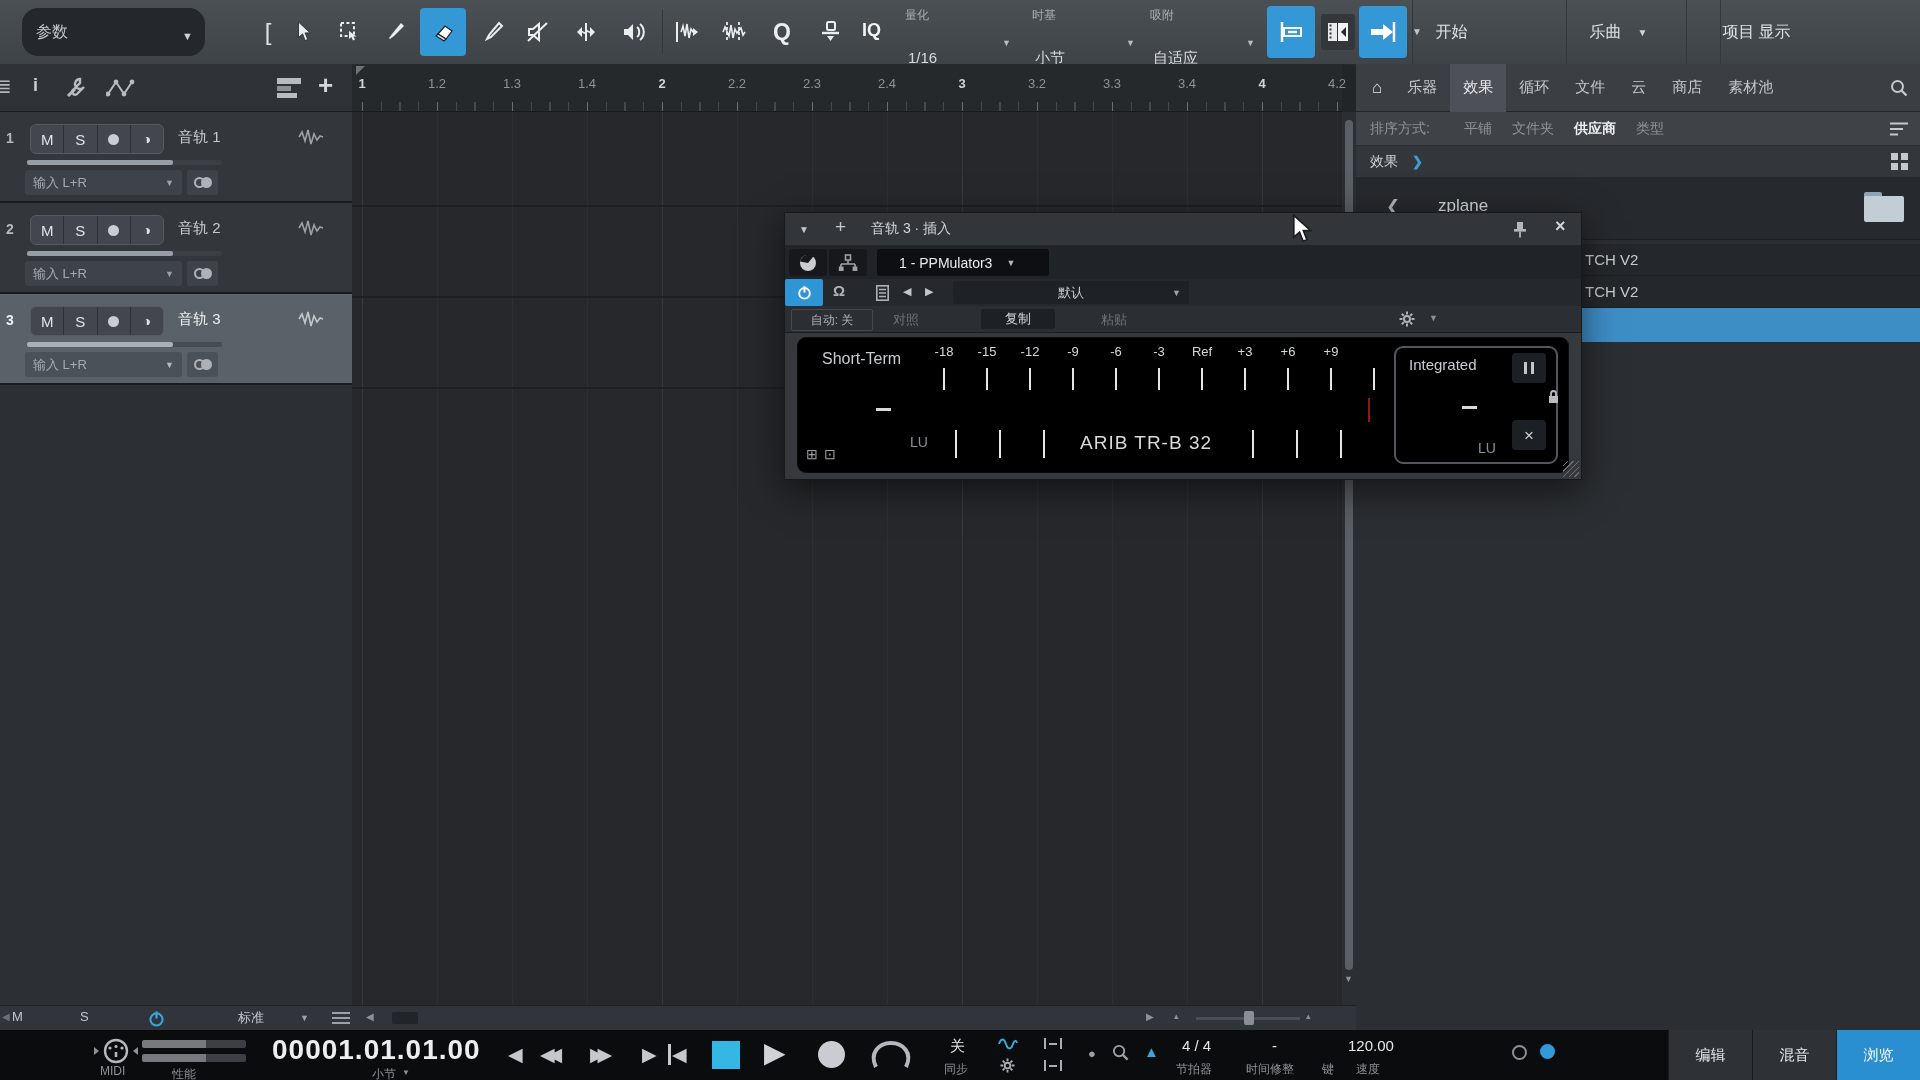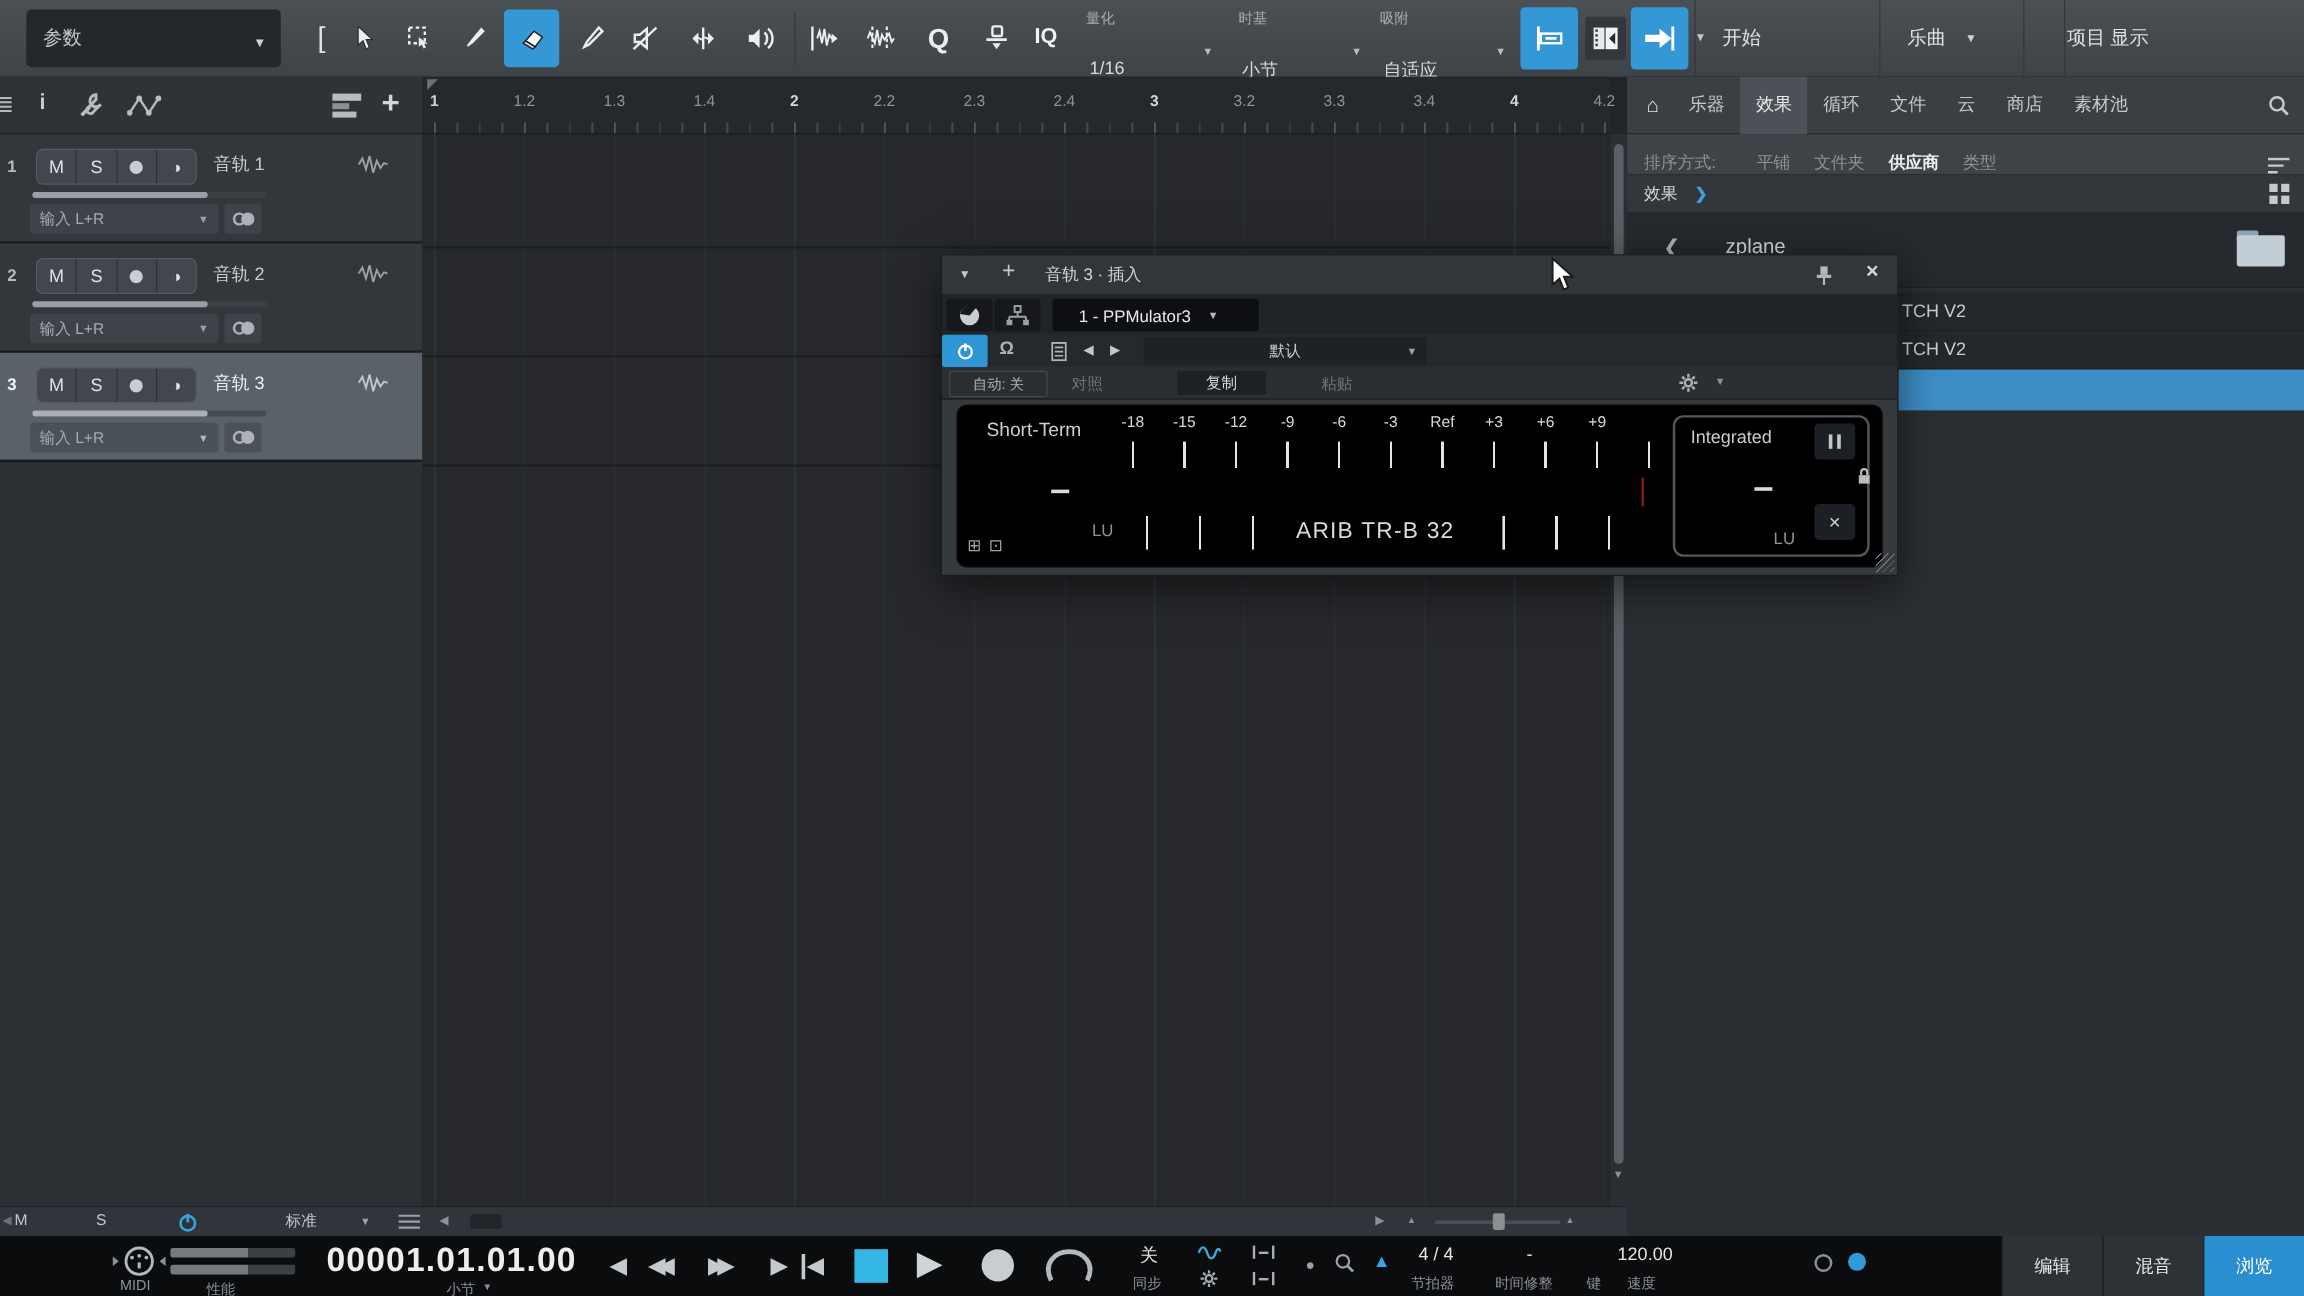--- a/index.html
+++ b/index.html
@@ -3,21 +3,21 @@
 <meta charset="utf-8">
 <style>
   html,body{margin:0;padding:0}
   body{width:1920px;height:1080px;background:#222528;font-family:"Liberation Sans",sans-serif;
        overflow:hidden;position:relative;color:#c9ccd0;-webkit-font-smoothing:antialiased}
   .abs{position:absolute}
   svg{display:block}
 
   
   #toolbar{left:0;top:0;width:1920px;height:64px;background:linear-gradient(#4b5055,#3e4348);border-bottom:1px solid #26292c}
-  .parambox{left:22px;top:8px;width:212px;height:48px;background:#24272b;border-radius:4px;display:flex;align-items:center;padding:0 14px;box-sizing:border-box}
+  .parambox{left:22px;top:8px;width:183px;height:48px;background:#24272b;border-radius:16px;display:flex;align-items:center;padding:0 14px;box-sizing:border-box}
   .parambox .lbl{font-size:16px;color:#c4c8cc}
   .tool{top:8px;width:40px;height:48px;display:flex;align-items:center;justify-content:center;color:#e7e9eb}
   .tool.active{background:#3598d6;border-radius:4px}
   .tb-sep{top:10px;width:1px;height:44px;background:#33373b}
   .ddlabel{font-size:12px;color:#a9adb1;top:7px}
   .ddvalue{font-size:15px;color:#d8dbde;top:49px}
   .ddarrow{font-size:9px;color:#b9bdc1;top:38px}
   .blue-tile{background:#3598d6;border-radius:4px}
   .menu-tile{top:0;height:64px;display:flex;align-items:center;justify-content:center;font-size:16px;color:#dfe2e4;border-left:1px solid #34383c;box-sizing:border-box}
 
@@ -59,21 +59,21 @@
   #vscroll .thumb{left:3px;top:8px;width:8px;height:850px;background:#5a5f65;border-radius:4px}
 
   
   #arr-footer{left:0;top:1005px;width:1356px;height:25px;background:#31353b;border-top:1px solid #1e2124;box-sizing:border-box;font-size:13px;color:#c3c6c9}
 
   
   #browser{left:1356px;top:64px;width:564px;height:966px;background:#2b2e32}
   #btabs{left:0;top:0;width:564px;height:48px;background:#3b3f44;display:flex;align-items:center;border-bottom:1px solid #24272a;box-sizing:border-box}
   .btab{padding:0 13px;font-size:15px;color:#c6c9cc;height:48px;display:flex;align-items:center}
   .btab.active{background:#4d5157;color:#e8eaec}
-  #bsort{left:0;top:48px;width:564px;height:34px;background:#3f4347;display:flex;align-items:flex-end;font-size:14px;color:#8e9296;border-bottom:1px solid #2a2d30;box-sizing:border-box}
+  #bsort{left:0;top:48px;width:564px;height:34px;background:#3f4347;display:flex;align-items:center;font-size:14px;color:#8e9296;border-bottom:1px solid #2a2d30;box-sizing:border-box}
   #bcrumb{left:0;top:82px;width:564px;height:32px;background:#33363a;display:flex;align-items:center;font-size:14px;color:#d2d5d8;border-bottom:1px solid #26292c;box-sizing:border-box}
   .brow{left:0;width:564px;background:#24272b;border-bottom:1px solid #1d2023;box-sizing:border-box;font-size:15px;color:#c9ccd0}
   .folder{width:40px;height:30px;position:relative}
   .folder:before{content:"";position:absolute;left:0;top:0;width:18px;height:8px;background:#8fa3b3;border-radius:2px 2px 0 0}
   .folder:after{content:"";position:absolute;left:0;top:4px;width:40px;height:26px;background:#c3cdd6;border-radius:2px}
   .fxbadge{width:52px;height:48px;background:#55595f;border-radius:6px;overflow:hidden;text-align:center}
   .fxbadge .fx{font-size:22px;font-weight:bold;color:#f0f2f4;line-height:30px}
   .fxbadge .zp{height:16px;background:#41454b;display:flex;align-items:center;justify-content:center}
   .fxbadge .zp i{width:22px;height:10px;border:1px solid #9da1a5;border-radius:2px;font-style:normal;font-size:8px;line-height:9px;color:#9da1a5}
 

